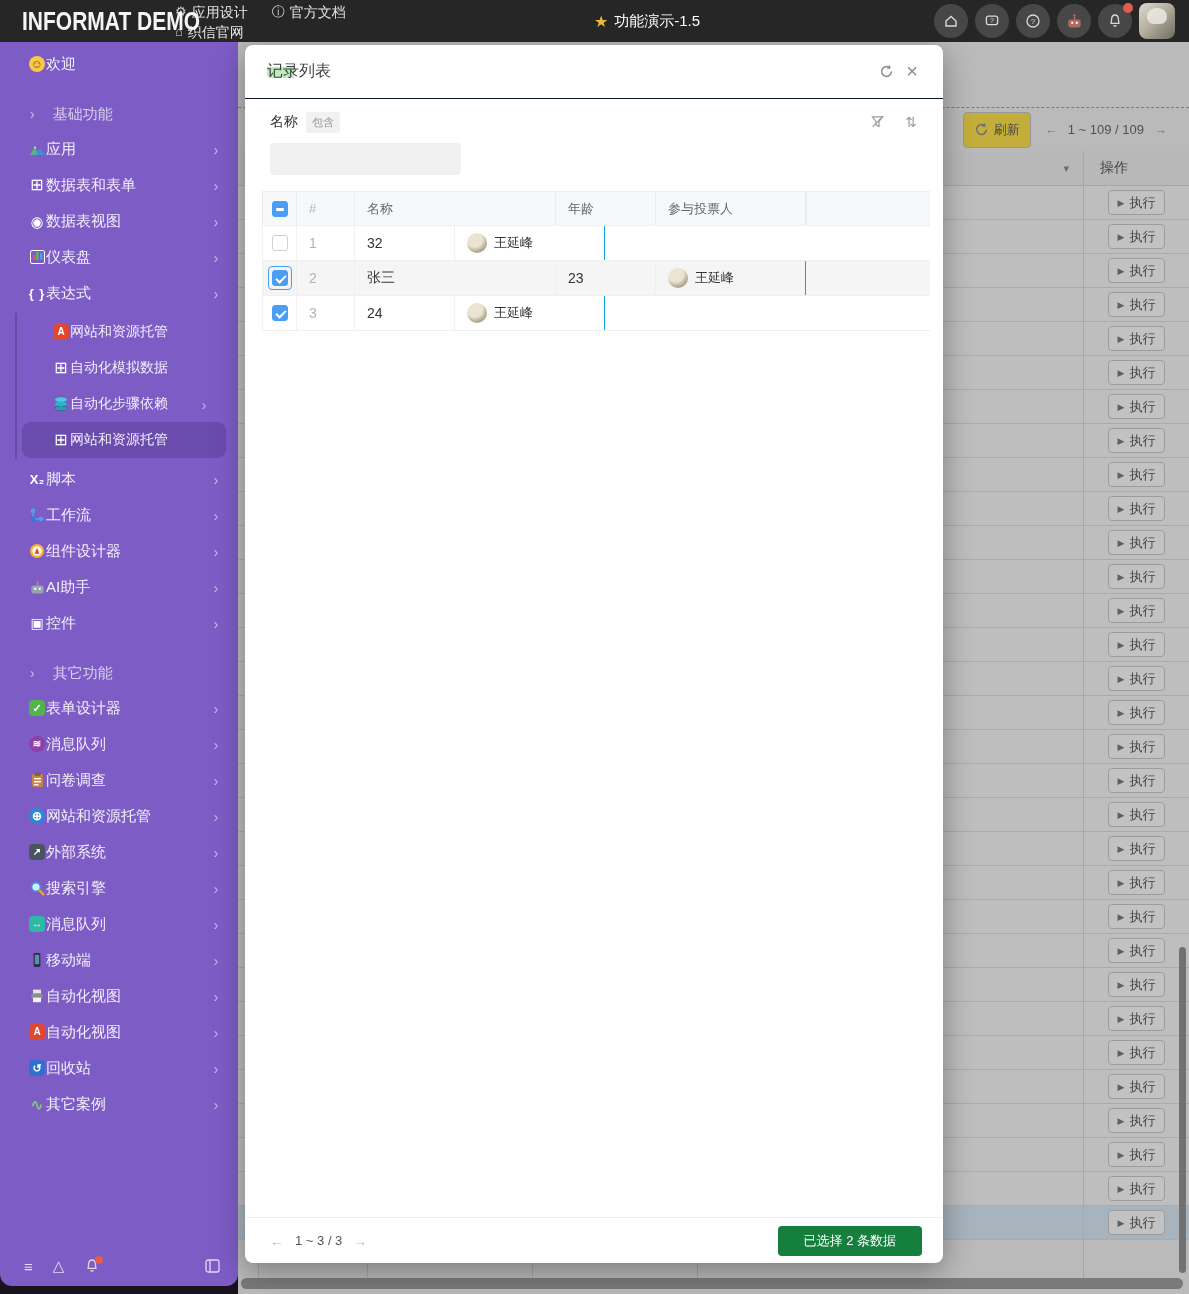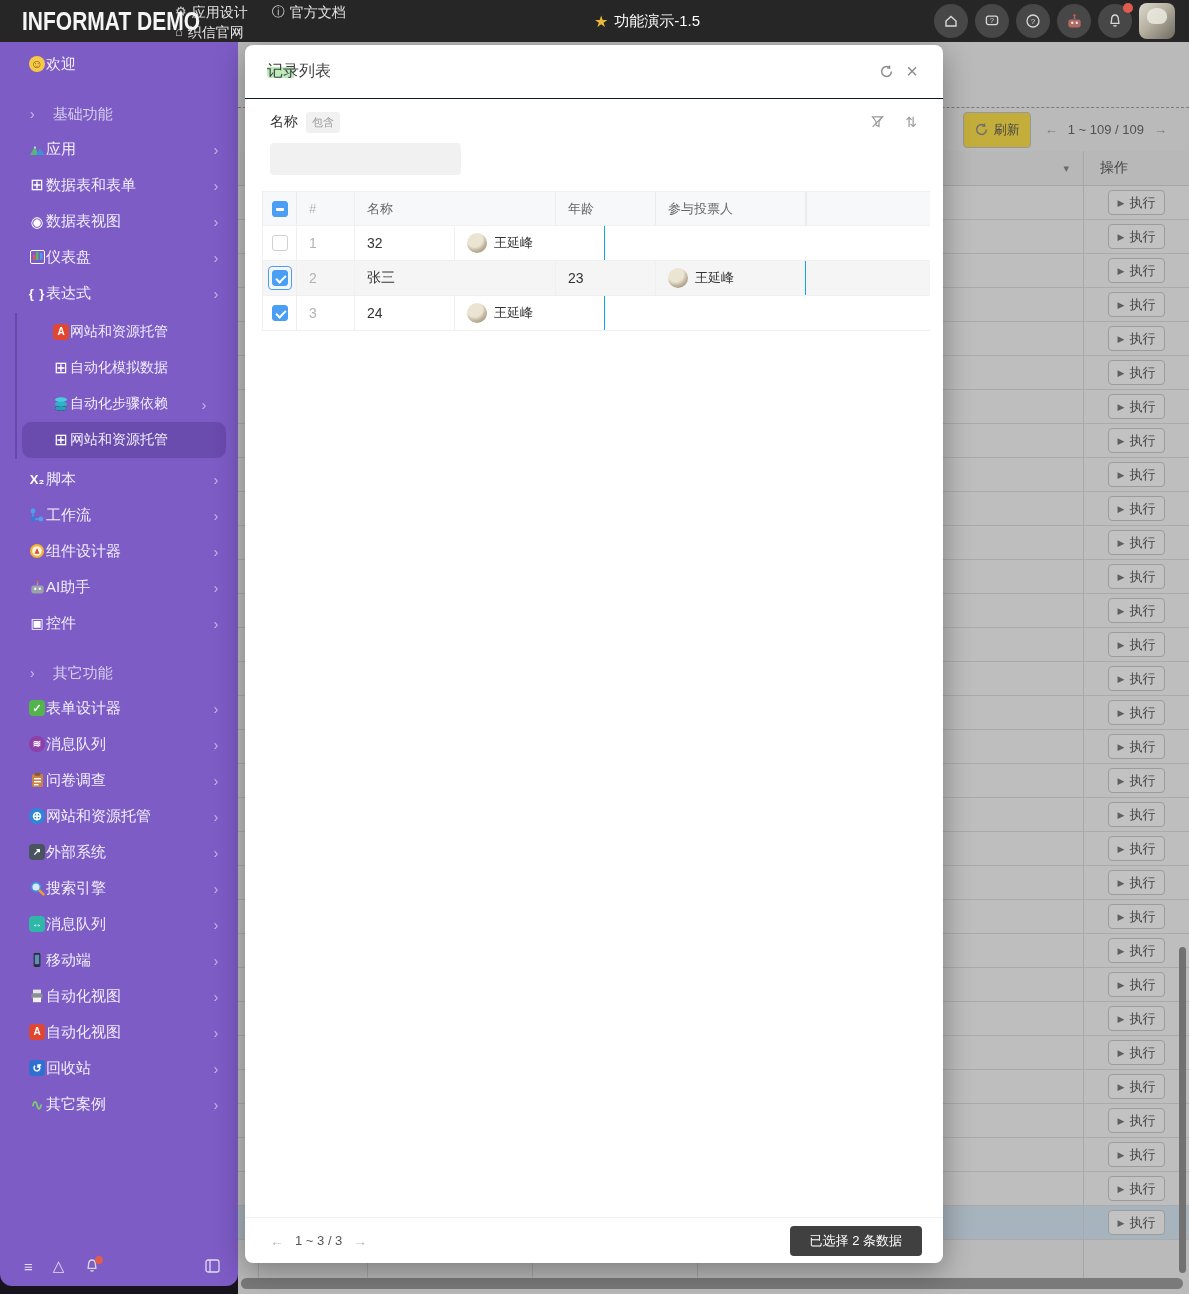--- a/index.html
+++ b/index.html
@@ -98,21 +98,21 @@
   .cb { width:16px; height:16px; border-radius:3px; border:1px solid #d0d0d0; background:#fff; position:relative; cursor:pointer; flex:none; }
   .cb.checked, .cb.indet { background:#4a9ff5; border-color:#4a9ff5; }
   .cb.checked::after { content:""; position:absolute; left:5px; top:2px; width:4px; height:8px; border:solid #fff; border-width:0 2px 2px 0; transform:rotate(45deg); }
   .cb.indet::after { content:""; position:absolute; left:3px; top:6px; width:8px; height:3px; border-radius:1px; background:#fff; }
   .cb-focus { width:24px; height:24px; border:1.5px solid #4a9ff5; border-radius:4px; display:flex; align-items:center; justify-content:center; }
   .avatar-s { width:20px; height:20px; border-radius:50%; background:radial-gradient(circle at 38% 30%, #ece4d2 0 42%, #c0b59d 62%, #857c69 100%); flex:none; }
   .m-body { flex:1; }
   .m-footer { height:46px; border-top:1px solid #f0f0f0; display:flex; align-items:center; padding:0 21px 0 25px; }
   .m-pager { display:flex; align-items:center; gap:11px; font-size:13px; color:#555; flex:1; }
   .m-pager .arr { color:#b9b9b9; cursor:pointer; font-size:14px; }
-  .m-sel-btn { height:30px; padding:0 20px; background:#404040; color:#fff; border:none; border-radius:4px; font-size:13px; cursor:pointer; }
+  .m-sel-btn { height:30px; padding:0 26px; background:#15803d; color:#fff; border:none; border-radius:4px; font-size:13px; cursor:pointer; }
   svg { display:block; }
 </style>
 </head>
 <body>
 
 <div class="app">
 
   <div class="top-header">
     <div class="logo">INFORMAT DEMO</div>
     <div class="top-nav">

